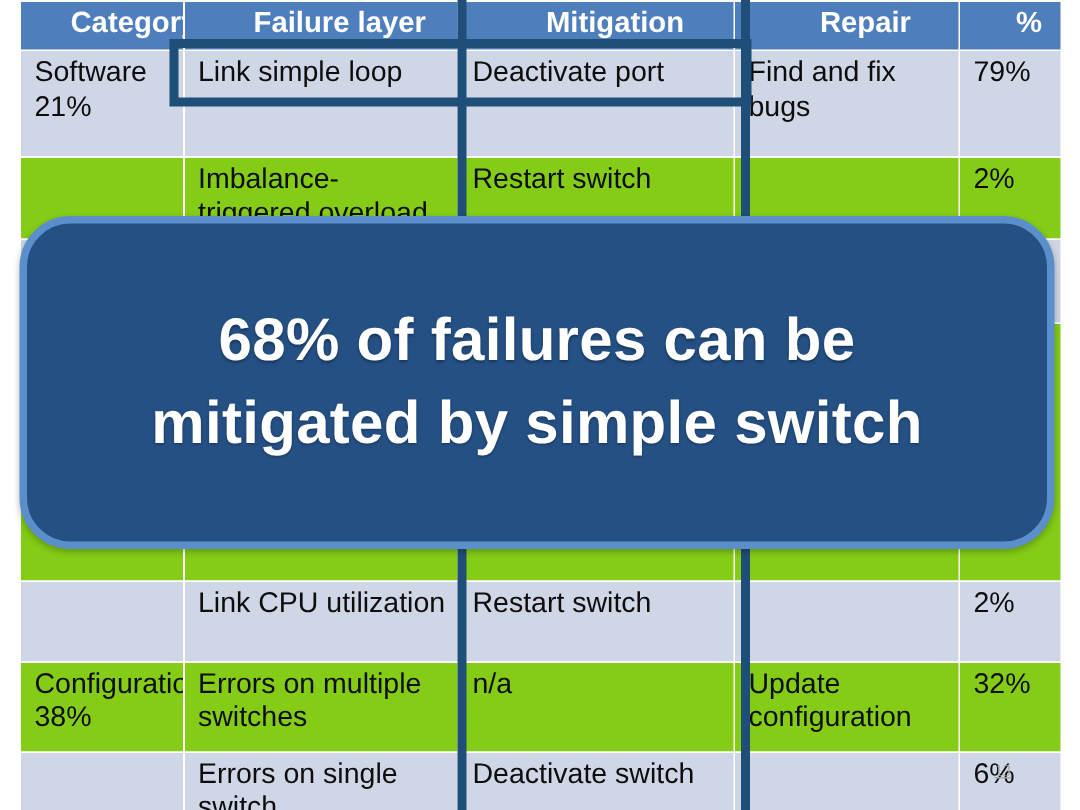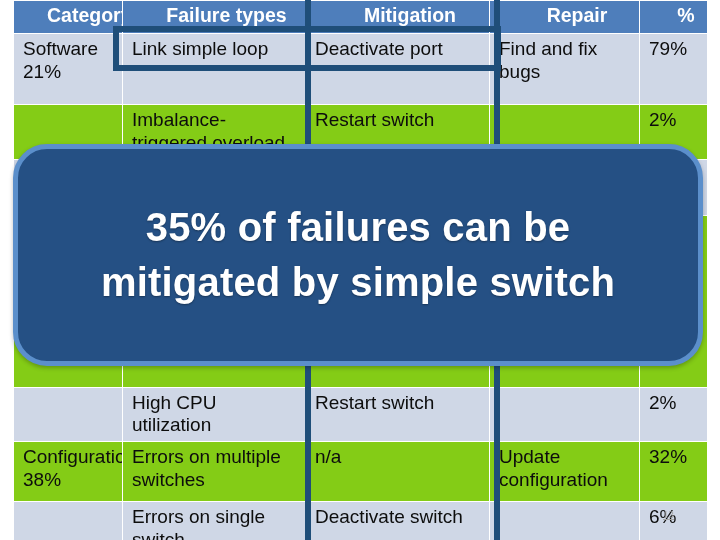--- a/index.html
+++ b/index.html
@@ -122,21 +122,21 @@
     <colgroup>
       <col class="col-cat">
         <col class="col-fail">
         <col class="col-mit">
         <col class="col-rep">
         <col class="col-pct">
     </colgroup>
     <thead>
       <tr>
         <th>Category</th>
-        <th>Failure types</th>
+        <th>Failure layer</th>
         <th>Mitigation</th>
         <th>Repair</th>
         <th>%</th>
       </tr>
     </thead>
     <tbody>
       <tr class="row-dark" style="height:71px">
         <td class="cell-clip">Software 21%</td>
         <td class="cell-clip">Link simple  loop</td>
         <td class="cell-clip mitig">Deactivate port</td>
@@ -159,21 +159,21 @@
       </tr>
       <tr class="row-light" style="height:172px">
         <td class="cell-clip"></td>
         <td class="cell-clip"></td>
         <td class="cell-clip mitig"></td>
         <td class="cell-clip"></td>
         <td class="cell-clip pct"></td>
       </tr>
       <tr class="row-dark" style="height:54px">
         <td class="cell-clip"></td>
-        <td class="cell-clip">High CPU utilization</td>
+        <td class="cell-clip">Link CPU utilization</td>
         <td class="cell-clip mitig">Restart switch</td>
         <td class="cell-clip"></td>
         <td class="cell-clip pct">2%</td>
       </tr>
       <tr class="row-light" style="height:60px">
         <td class="cell-clip">Configuration 38%</td>
         <td class="cell-clip">Errors on multiple switches</td>
         <td class="cell-clip mitig" style="color:#0d0d0d">n/a</td>
         <td class="cell-clip">Update configuration</td>
         <td class="cell-clip pct">32%</td>
@@ -187,20 +187,20 @@
       </tr>
     </tbody>
   </table>
 
   <div class="hilite-box" id="hilite-col-left"></div>
   <div class="hilite-box" id="hilite-col-right"></div>
   <div class="hilite-box" id="hilite-row"></div>
 
   <div id="callout">
     <div id="callout-text">
-      <span>35% of failures can be</span><br>
+      <span>68% of failures can be</span><br>
       <span>mitigated by simple switch</span>
     </div>
   </div>
 
   <div id="page-number">13</div>
 
 </div>
 
 </body></html>

